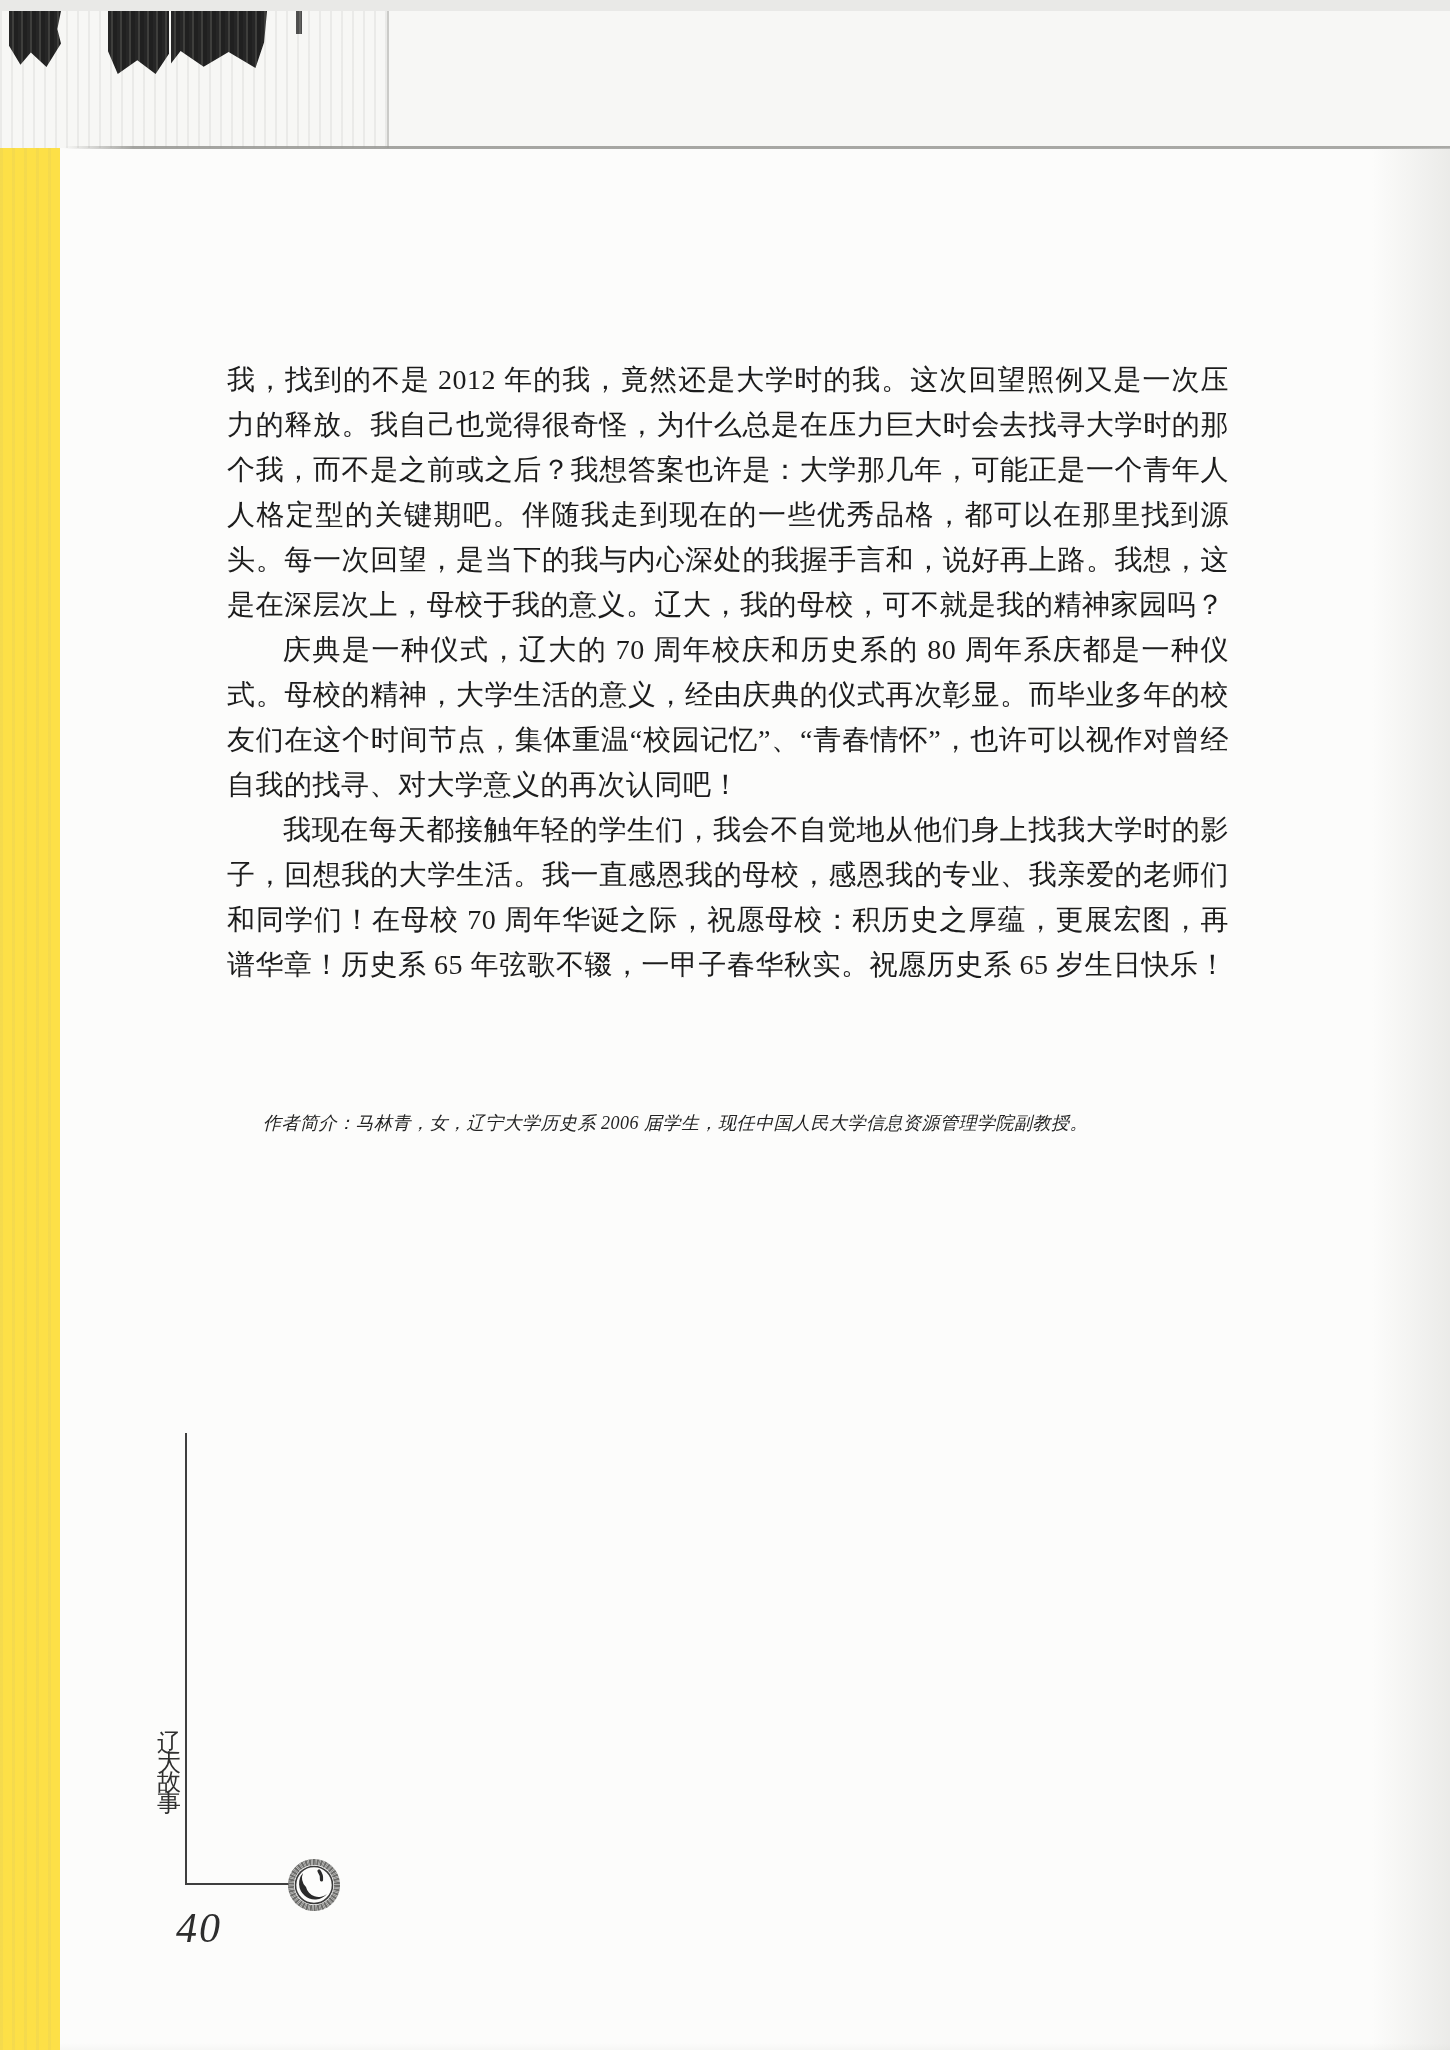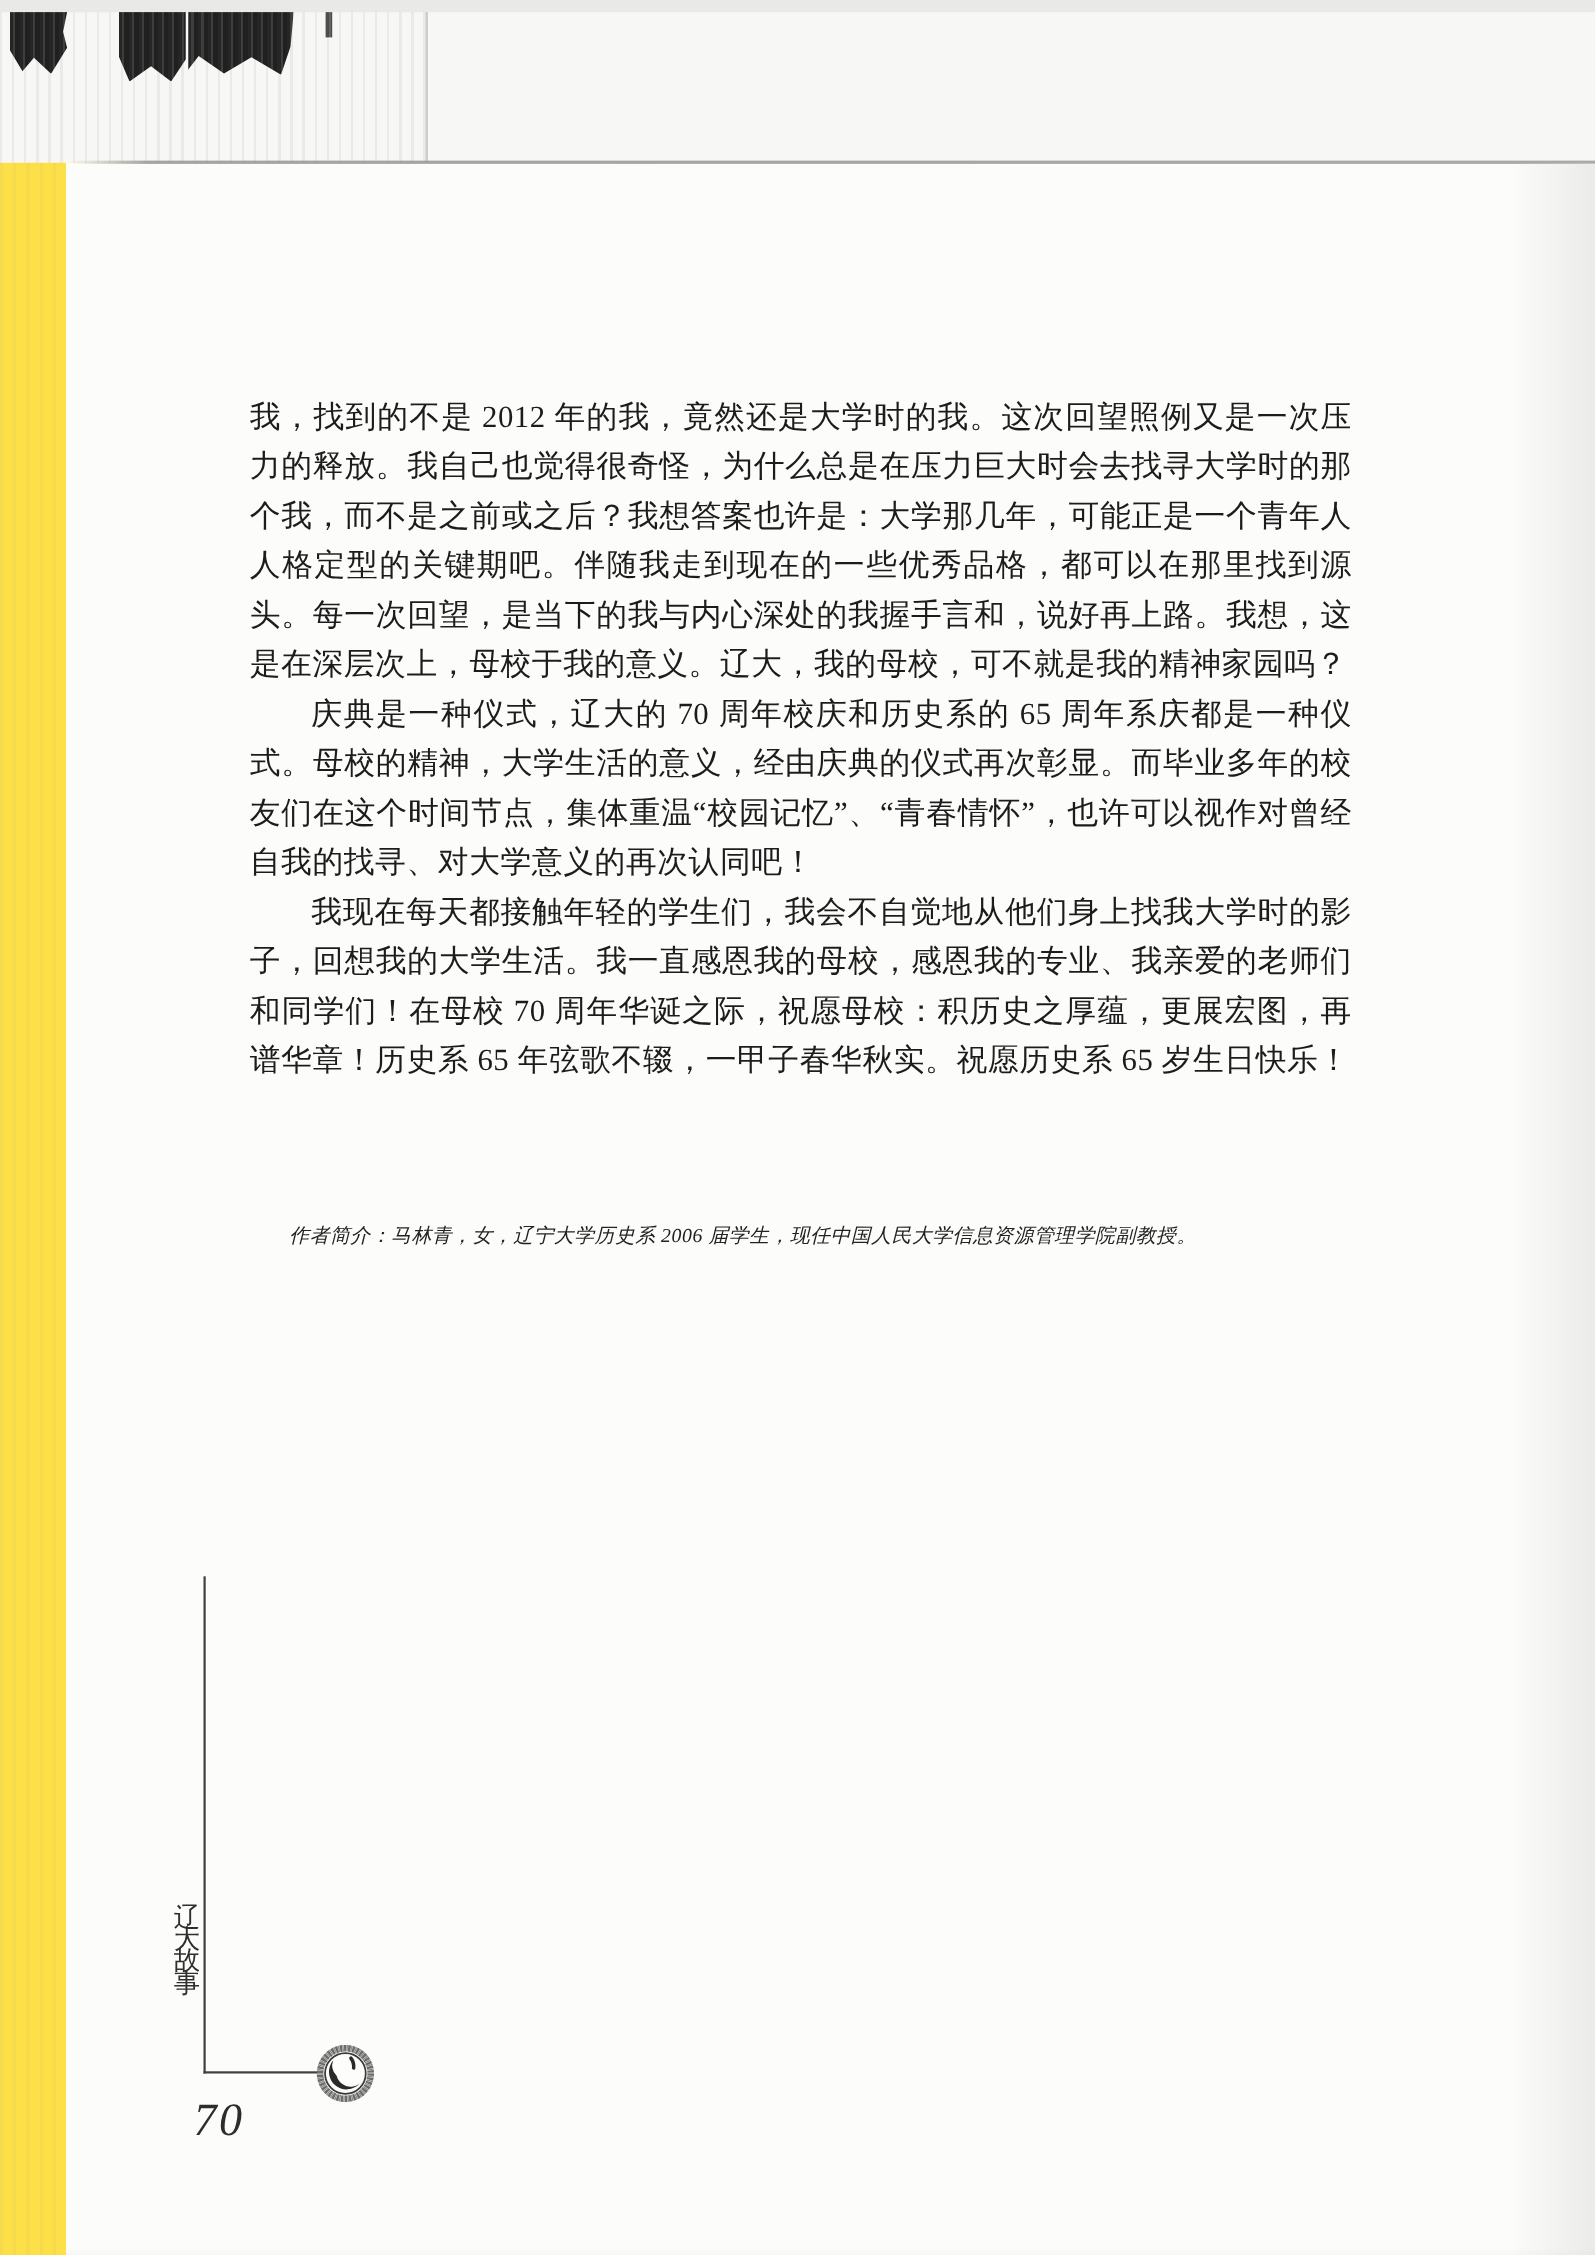--- a/index.html
+++ b/index.html
@@ -126,21 +126,21 @@
 
   <div class="page">
     <div class="page-top-edge"></div>
     <div class="page-right-shadow"></div>
     <div class="page-bottom-shadow"></div>
   </div>
   <div class="left-margin-streaks"></div>
 
   <div class="content">
     <p>我，找到的不是 2012 年的我，竟然还是大学时的我。这次回望照例又是一次压力的释放。我自己也觉得很奇怪，为什么总是在压力巨大时会去找寻大学时的那个我，而不是之前或之后？我想答案也许是：大学那几年，可能正是一个青年人人格定型的关键期吧。伴随我走到现在的一些优秀品格，都可以在那里找到源头。每一次回望，是当下的我与内心深处的我握手言和，说好再上路。我想，这是在深层次上，母校于我的意义。辽大，我的母校，可不就是我的精神家园吗？</p>
-    <p class="indent">庆典是一种仪式，辽大的 70 周年校庆和历史系的 65 周年系庆都是一种仪式。母校的精神，大学生活的意义，经由庆典的仪式再次彰显。而毕业多年的校友们在这个时间节点，集体重温“校园记忆”、“青春情怀”，也许可以视作对曾经自我的找寻、对大学意义的再次认同吧！</p>
+    <p class="indent">庆典是一种仪式，辽大的 70 周年校庆和历史系的 80 周年系庆都是一种仪式。母校的精神，大学生活的意义，经由庆典的仪式再次彰显。而毕业多年的校友们在这个时间节点，集体重温“校园记忆”、“青春情怀”，也许可以视作对曾经自我的找寻、对大学意义的再次认同吧！</p>
     <p class="indent">我现在每天都接触年轻的学生们，我会不自觉地从他们身上找我大学时的影子，回想我的大学生活。我一直感恩我的母校，感恩我的专业、我亲爱的老师们和同学们！在母校 70 周年华诞之际，祝愿母校：积历史之厚蕴，更展宏图，再谱华章！历史系 65 年弦歌不辍，一甲子春华秋实。祝愿历史系 65 岁生日快乐！</p>
   </div>
 
   <div class="author-bio">作者简介：马林青，女，辽宁大学历史系 2006 届学生，现任中国人民大学信息资源管理学院副教授。</div>
 
   <div class="rule-v"></div>
   <div class="rule-h"></div>
   <div class="series-label">辽大故事</div>
 
   <div class="stamp">
@@ -149,15 +149,15 @@
       <circle cx="28" cy="28" r="23" fill="none" stroke="#6b6b69" stroke-width="6" stroke-dasharray="2.2 1.6"></circle>
       <circle cx="28" cy="28" r="23" fill="none" stroke="#8a8a88" stroke-width="6" stroke-dasharray="1.2 2.6" stroke-dashoffset="1.4"></circle>
 
       <circle cx="28" cy="28" r="18.5" fill="#fdfdfc" stroke="#3a3a3a" stroke-width="1.6"></circle>
 
       <path d="M 17 16 A 15.5 15.5 0 1 0 41 37 A 13 13 0 0 1 20 30 A 13 13 0 0 1 17 16 Z" fill="#2a2a2a"></path>
       <path d="M 33 14 Q 36 18 35.5 23" fill="none" stroke="#2a2a2a" stroke-width="3.2" stroke-linecap="round"></path>
     </svg>
   </div>
 
-  <div class="page-number">70</div>
+  <div class="page-number">40</div>
 
 </div>
 
 </body></html>

